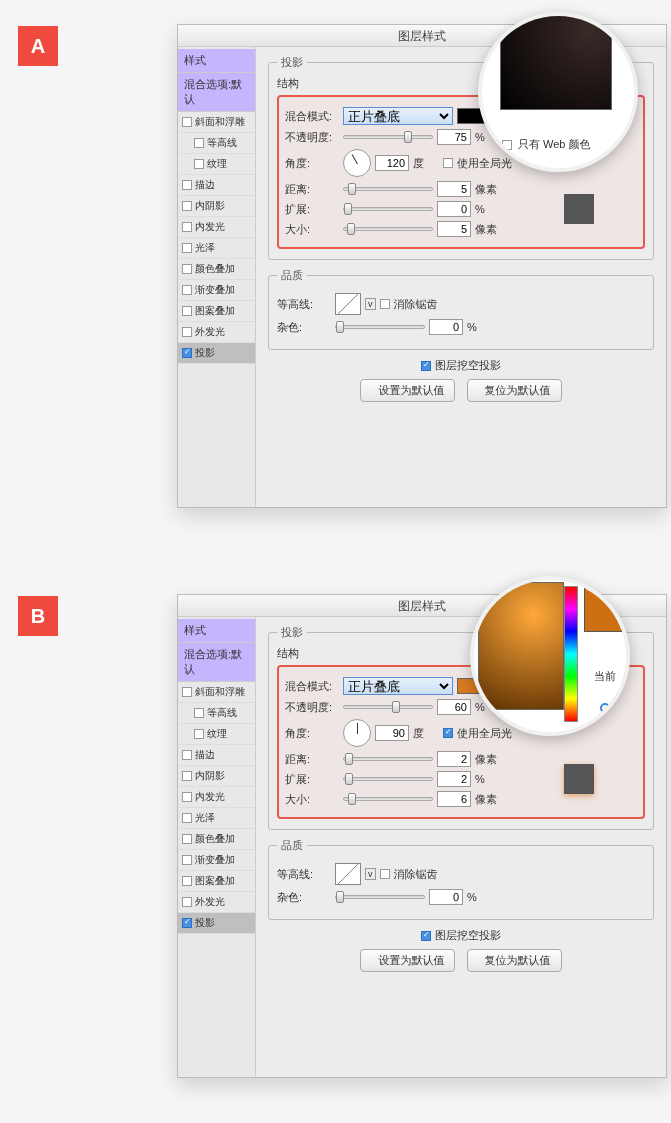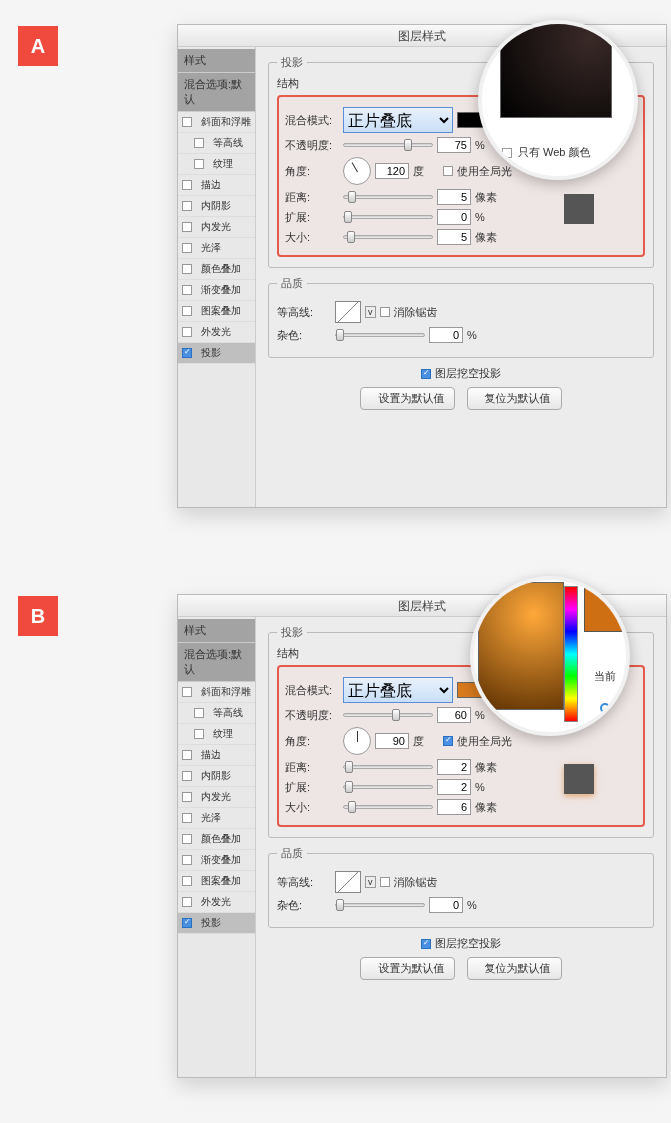--- a/index.html
+++ b/index.html
@@ -41,30 +41,30 @@
   .dlg-body { display: flex; min-height: 460px; }
   .sidebar {
     width: 78px;
     background: #e8e8e8;
     border-right: 1px solid #ccc;
     padding-top: 2px;
   }
   .sb-hdr {
     padding: 4px 6px;
     border-bottom: 1px solid #ccc;
-    background: #a3a3a3;
+    background: #c4b5fd;
     font-size: 11px;
   }
   .sb-item {
     display: flex; align-items: center;
     padding: 3px 4px;
     border-bottom: 1px solid #ddd;
     font-size: 10px;
     cursor: pointer;
-    gap: 9px;
+    gap: 3px;
   }
   .sb-item.indent { padding-left: 16px; }
   .sb-item.sel { background: #bfbfbf; }
   .chk {
     width: 10px; height: 10px;
     border: 1px solid #999;
     background: #fff;
     display: inline-block;
     flex-shrink: 0;
     position: relative;
@@ -90,21 +90,21 @@
     padding: 6px;
     background: rgba(255,200,190,0.15);
   }
   .row {
     display: flex; align-items: center;
     margin: 4px 0;
     gap: 4px;
   }
   .lbl { width: 54px; text-align: left; font-size: 11px; color:#333; }
   select {
-    font-size: 16px; height: 26px;
+    font-size: 13px; height: 18px;
     border: 1px solid #5b8dd6;
     background: linear-gradient(#e9f1fb,#c9dff7);
   }
   .swatch {
     width: 28px; height: 16px;
     border: 1px solid #666;
     display: inline-block;
   }
   .slider {
     flex:1; height: 4px;
@@ -344,21 +344,21 @@
         <span>图层挖空投影</span>
       </div>
       <div class="btnrow">
         <span class="btn">设置为默认值</span>
         <span class="btn">复位为默认值</span>
       </div>
     </div>
   </div>
 </div>
 
-<div class="inset" style="left:478px; top:20px;">
+<div class="inset" style="left:478px; top:12px;">
   <div class="inner">
     <div class="cp-field" style="background:radial-gradient(circle at 80% 20%, #3a2a28, #000)"></div>
     <div class="cp-row">
       <span class="chk"></span>
       <span>只有 Web 颜色</span>
     </div>
   </div>
 </div>
 <div class="preview-chip" style="left:564px; top:194px;"></div>
 

